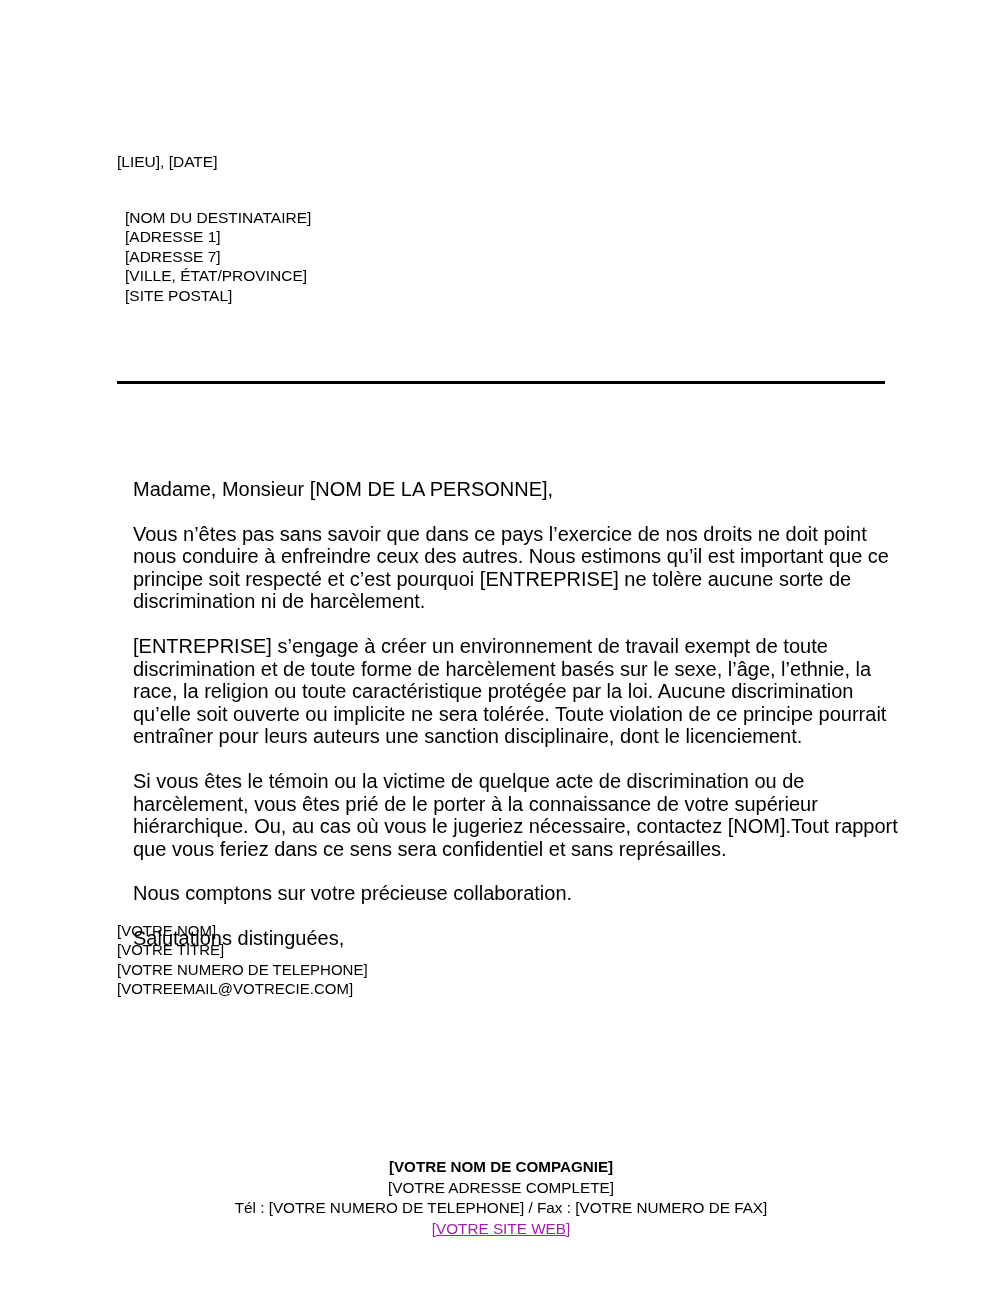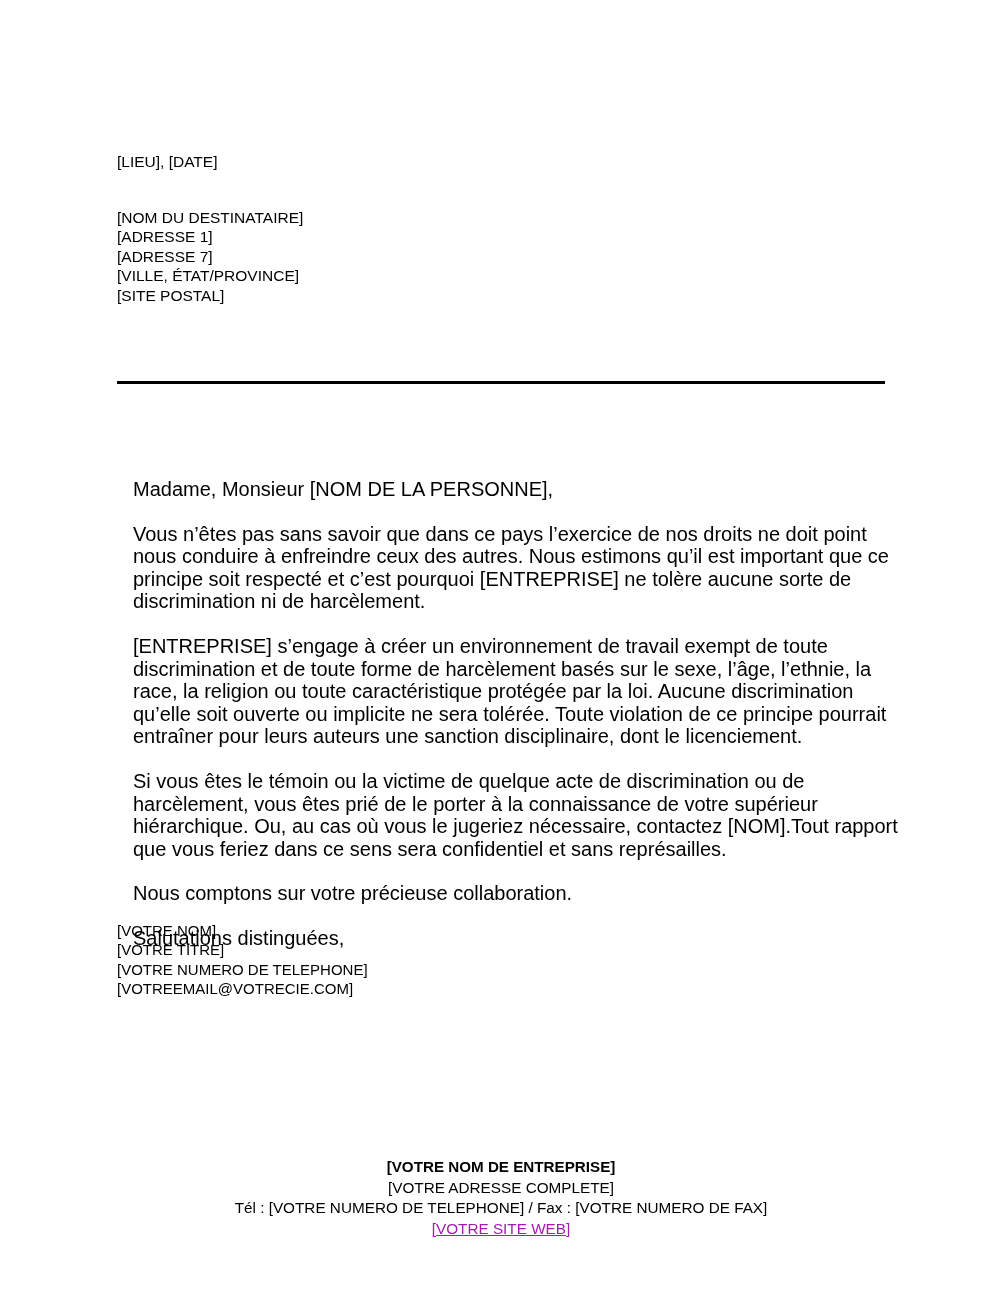--- a/index.html
+++ b/index.html
@@ -42,20 +42,21 @@
 
   .recipient-block {
     position: absolute;
     top: 208px;
     left: 0;
     font-size: 15.5px;
     line-height: 19.4px;
   }
   .recipient-block div {
     white-space: nowrap;
+    margin-left: 8px;
   }
 
   
   .subject-wrap {
     position: absolute;
     top: 373px;
     left: 0;
     width: 768px;
   }
   .subject-line {
@@ -158,21 +159,21 @@
     </div>
 
     <div class="signature-block">
       <div>[VOTRE NOM]</div>
       <div>[VOTRE TITRE]</div>
       <div>[VOTRE NUMERO DE TELEPHONE]</div>
       <div>[VOTREEMAIL@VOTRECIE.COM]</div>
     </div>
 
     <div class="footer-block">
-      <div class="footer-company">[VOTRE NOM DE ENTREPRISE]</div>
+      <div class="footer-company">[VOTRE NOM DE COMPAGNIE]</div>
       <div>[VOTRE ADRESSE COMPLETE]</div>
       <div>Tél : [VOTRE NUMERO DE TELEPHONE] / Fax : [VOTRE NUMERO DE FAX]</div>
       <div>
         <a href="#" class="footer-link">[VOTRE SITE WEB]</a>
       </div>
     </div>
 
   </div>
 </div>
 

